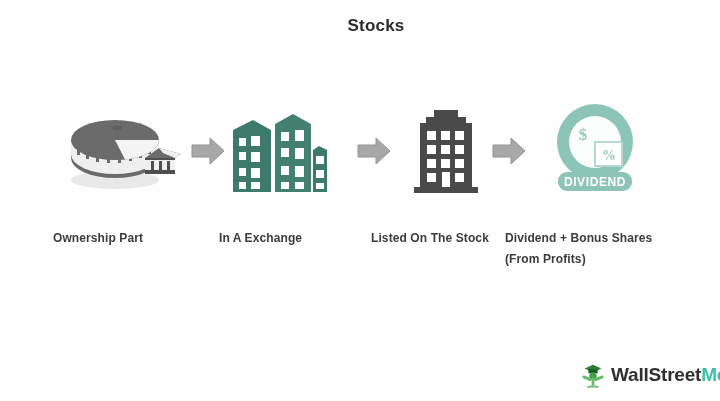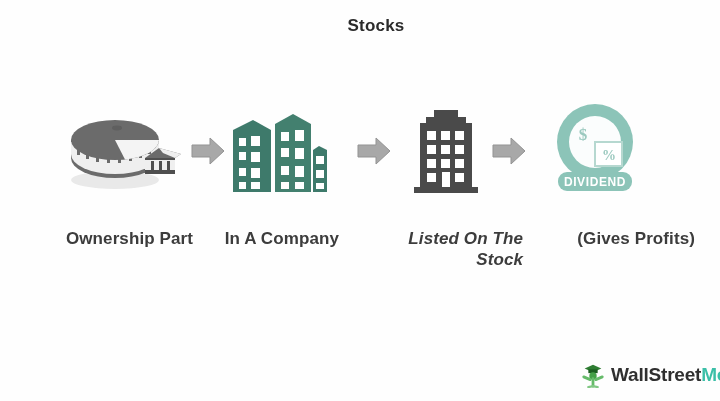--- a/index.html
+++ b/index.html
@@ -64,22 +64,22 @@
   
   .labels {
     position: absolute;
     top: 228px;
     left: 0;
     width: 720px;
   }
   .label {
     position: absolute;
     top: 0;
-    text-align: right;
-    font-size: 17px;
+    text-align: left;
+    font-size: 12px;
     font-weight: bold;
     color: #3c3c3c;
     line-height: 21px;
     letter-spacing: 0.1px;
   }
   .label .ln { display: block; }
 
   
   .logo {
     position: absolute;
@@ -256,29 +256,30 @@
     </div>
   </div>
 
   <div class="labels">
 
     <div class="label" style="left:53px; width:140px;">
       <span class="ln">Ownership Part</span>
     </div>
 
     <div class="label" style="left:219px; width:120px;">
-      <span class="ln">In A Company</span>
-    </div>
-
-    <div class="label" style="left:371px; width:152px;font-style:italic;">
+      <span class="ln">In A Exchange</span>
+    </div>
+
+    <div class="label" style="left:371px; width:152px;">
       <span class="ln">Listed On The Stock</span>
     </div>
 
     <div class="label" style="left:505px; width:190px;">
-      <span class="ln">(Gives Profits)</span>
+      <span class="ln">Dividend + Bonus Shares</span>
+      <span class="ln">(From Profits)</span>
     </div>
   </div>
 
   <div class="logo">
     <svg class="logo-mark" viewBox="0 0 28 28">
 
       <path d="M5 7 L14 3 L23 7 L14 11 Z" fill="#2e7d32"></path>
       <rect x="9" y="8" width="10" height="4" fill="#1b5e20"></rect>
 
       <circle cx="14" cy="15" r="4" fill="#43a047"></circle>

